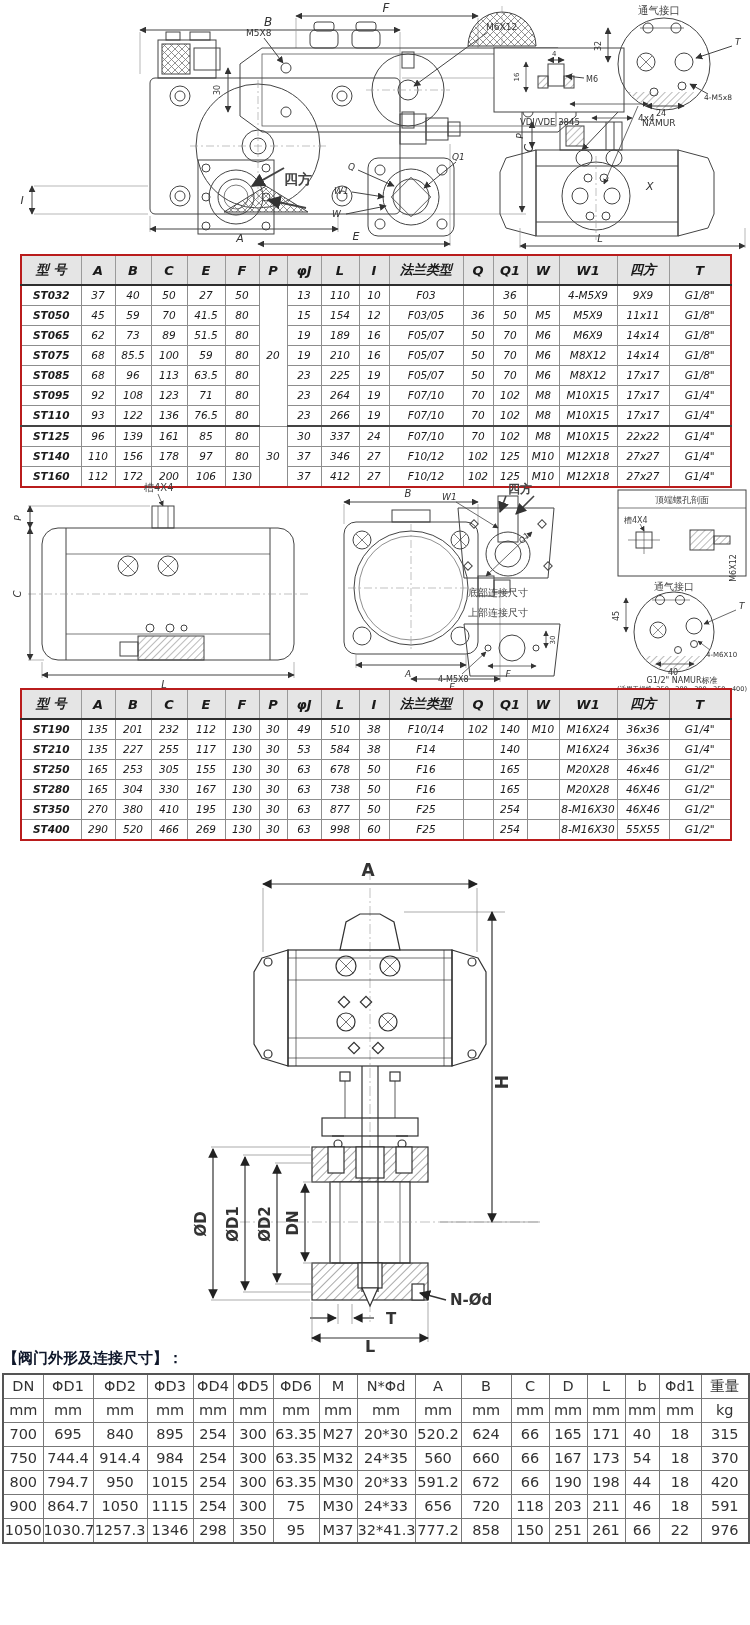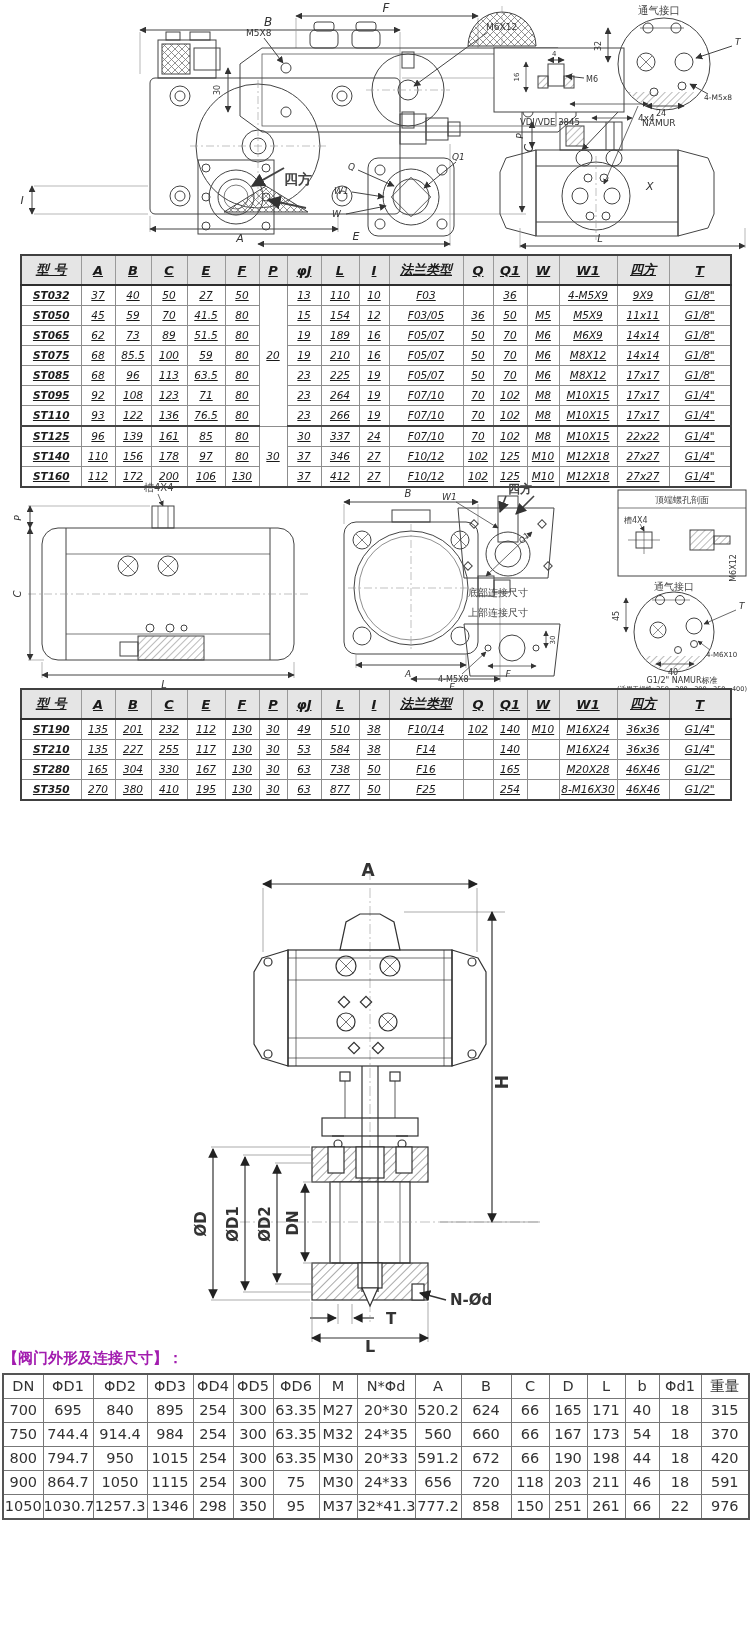--- a/index.html
+++ b/index.html
@@ -6,30 +6,30 @@
   .page{position:relative;width:750px;height:1625px;background:#ffffff;overflow:hidden;
         font-family:"DejaVu Sans",sans-serif;color:#222;}
   svg{position:absolute;left:0;}
   svg text{font-family:"DejaVu Sans",sans-serif;fill:#333;}
   .lbl{font-style:italic;}
   .cn{font-style:normal;fill:#444;}
 
   
   .spec-wrap{position:absolute;left:20px;width:710px;}
   table.spec{border-collapse:collapse;table-layout:fixed;width:710px;font-style:italic;color:#1a1a1a;}
-  table.spec{border:2px solid #404040;text-decoration:underline;}
+  table.spec{border:2px solid #b91c1c;}
   table.spec th{background:#e5e5e5;font-size:13px;font-weight:bold;border:1px solid #9a9a9a;
     border-bottom:2px solid #2e2e2e;padding:5px 0;text-align:center;}
   table.spec td{font-size:10.5px;line-height:13px;border:1px solid #8d8d8d;text-align:center;
     padding:3px 0;vertical-align:middle;background:#fff;}
   table.spec td:first-child{font-weight:bold;font-size:10.5px;}
   #spec1 tbody tr:nth-child(7) td{border-bottom:2px solid #444;}
 
   
-  .valve-title{position:absolute;left:3px;top:1349px;font-size:15px;font-weight:bold;color:#a21caf;
+  .valve-title{position:absolute;left:3px;top:1349px;font-size:15px;font-weight:bold;color:#0f172a;
     font-family:"DejaVu Sans",sans-serif;}
   table.dim{border-collapse:collapse;table-layout:fixed;width:746px;color:#333;border:2px solid #555;}
   table.dim th,table.dim td{border:1px solid #777;text-align:center;font-weight:normal;
     font-size:14.5px;line-height:17px;padding:3px 0;background:#fff;}
 </style>
 </head>
 <body>
 
 <div class="page">
 
@@ -664,20 +664,39 @@
             <td>38</td>
             <td>F14</td>
             <td></td>
             <td>140</td>
             <td></td>
             <td>M16X24</td>
             <td>36x36</td>
             <td>G1/4"</td>
           </tr>
           <tr>
+            <td>ST250</td>
+            <td>165</td>
+            <td>253</td>
+            <td>305</td>
+            <td>155</td>
+            <td>130</td>
+            <td>30</td>
+            <td>63</td>
+            <td>678</td>
+            <td>50</td>
+            <td>F16</td>
+            <td></td>
+            <td>165</td>
+            <td></td>
+            <td>M20X28</td>
+            <td>46x46</td>
+            <td>G1/2"</td>
+          </tr>
+          <tr>
             <td>ST280</td>
             <td>165</td>
             <td>304</td>
             <td>330</td>
             <td>167</td>
             <td>130</td>
             <td>30</td>
             <td>63</td>
             <td>738</td>
             <td>50</td>
@@ -699,20 +718,39 @@
             <td>30</td>
             <td>63</td>
             <td>877</td>
             <td>50</td>
             <td>F25</td>
             <td></td>
             <td>254</td>
             <td></td>
             <td>8-M16X30</td>
             <td>46X46</td>
+            <td>G1/2"</td>
+          </tr>
+          <tr>
+            <td>ST400</td>
+            <td>290</td>
+            <td>520</td>
+            <td>466</td>
+            <td>269</td>
+            <td>130</td>
+            <td>30</td>
+            <td>63</td>
+            <td>998</td>
+            <td>60</td>
+            <td>F25</td>
+            <td></td>
+            <td>254</td>
+            <td></td>
+            <td>8-M16X30</td>
+            <td>55X55</td>
             <td>G1/2"</td>
           </tr>
         </tbody>
   </table>
 </div>
 
 <svg style="top:852px" width="750" height="500" viewBox="0 0 750 500">
   <defs>
     <marker id="a3" viewBox="0 0 10 10" refX="9" refY="5" markerWidth="8" markerHeight="8" orient="auto-start-reverse">
           <path d="M0 0L10 5L0 10z" fill="#222"></path>
@@ -865,20 +903,39 @@
             <th>N*Φd</th>
             <th>A</th>
             <th>B</th>
             <th>C</th>
             <th>D</th>
             <th>L</th>
             <th>b</th>
             <th>Φd1</th>
             <th>重量</th>
           </tr>
+          <tr>
+            <th>mm</th>
+            <th>mm</th>
+            <th>mm</th>
+            <th>mm</th>
+            <th>mm</th>
+            <th>mm</th>
+            <th>mm</th>
+            <th>mm</th>
+            <th>mm</th>
+            <th>mm</th>
+            <th>mm</th>
+            <th>mm</th>
+            <th>mm</th>
+            <th>mm</th>
+            <th>mm</th>
+            <th>mm</th>
+            <th>kg</th>
+          </tr>
         </thead>
         <tbody>
           <tr>
             <td>700</td>
             <td>695</td>
             <td>840</td>
             <td>895</td>
             <td>254</td>
             <td>300</td>
             <td>63.35</td>

